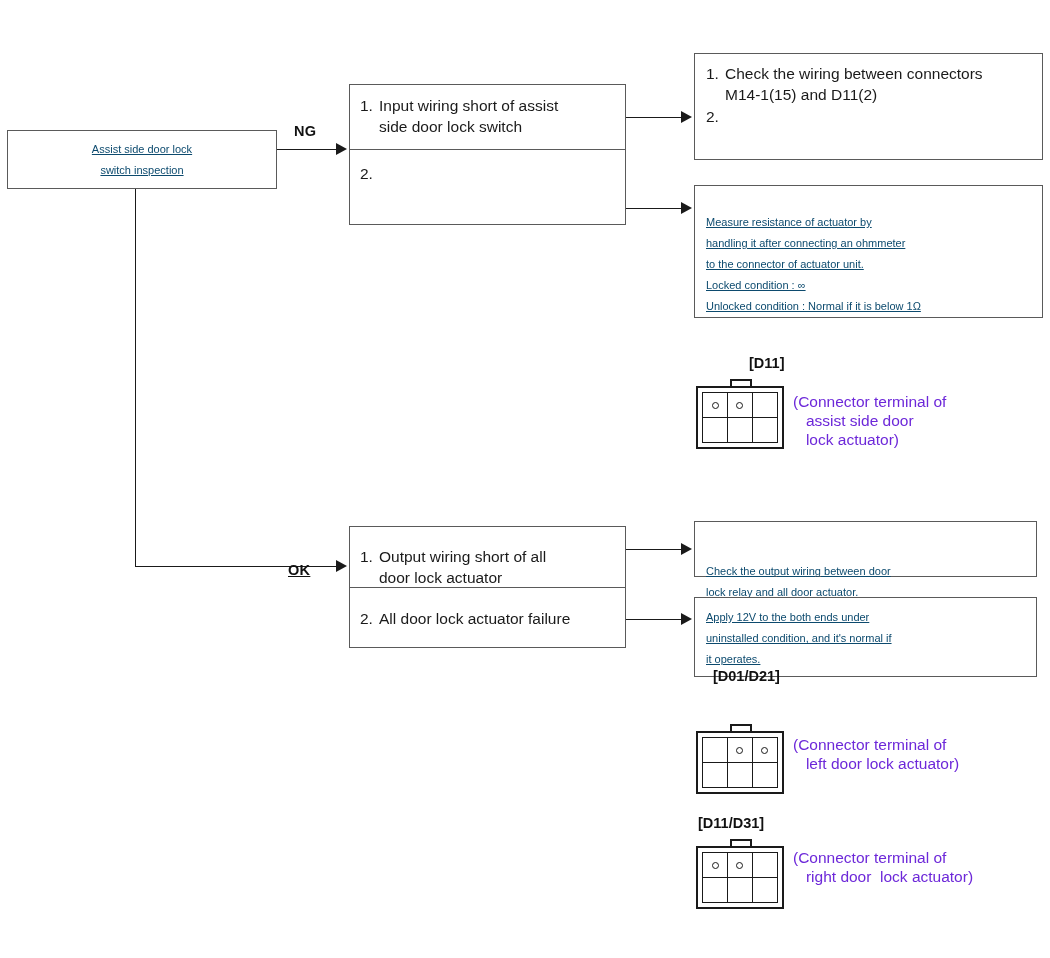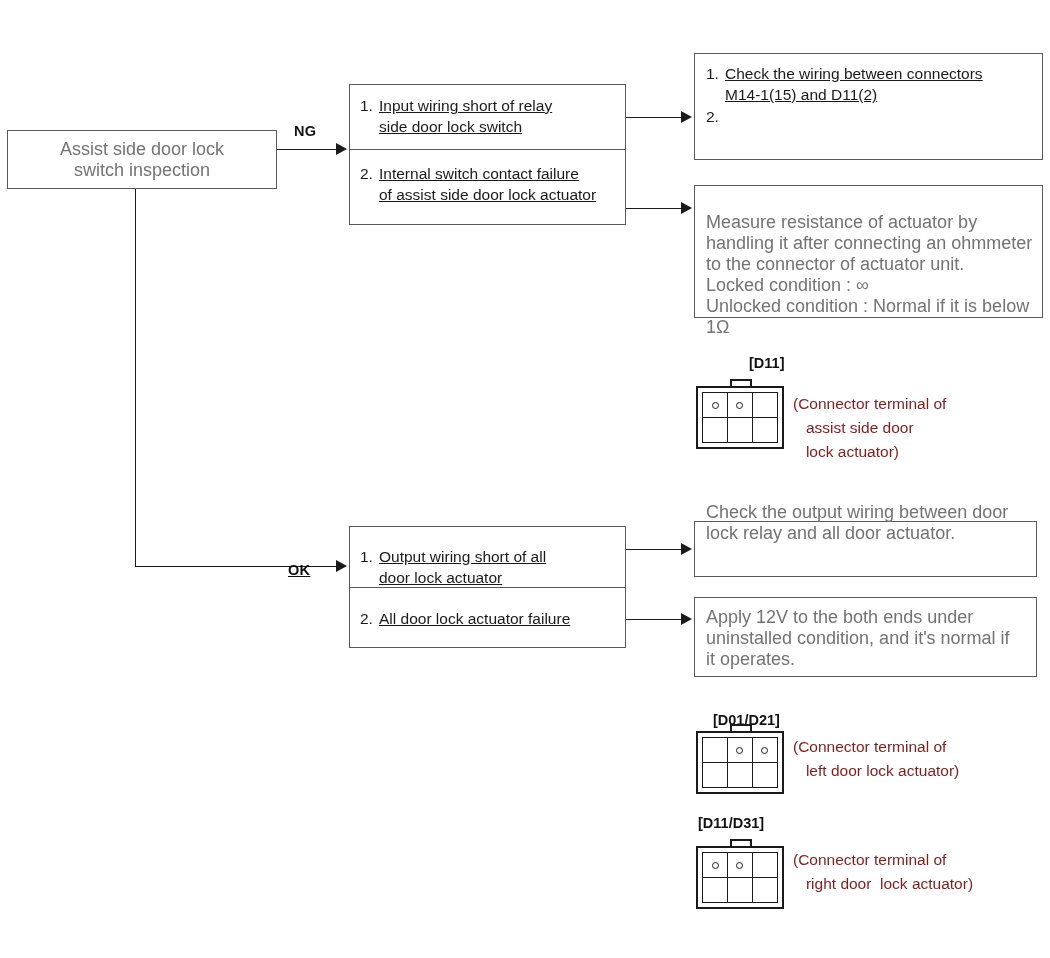--- a/index.html
+++ b/index.html
@@ -33,43 +33,43 @@
     align-items: center;
   }
   .divider {
     position: absolute;
     left: 0;
     right: 0;
     height: 0;
     border-top: 1.5px solid #5a5a5a;
   }
   .txt {
-    font-size: 18px;
+    font-size: 11px;
     line-height: 21px;
     white-space: pre-wrap;
-    color: #737373;
+    color: #0c4a6e;
+    text-decoration: underline;
   }
   .center-txt {
     width: 100%;
     text-align: center;
   }
   .num-item {
     position: absolute;
     display: flex;
     font-size: 15.5px;
     line-height: 21px;
     color: #1a1a1a;
   }
   .num-item .num {
     width: 19px;
     flex: 0 0 19px;
   }
   .num-item .bodytext {
     white-space: pre-wrap;
-    text-decoration: underline;
   }
   
   .hline {
     position: absolute;
     height: 0;
     border-top: 1.6px solid #1a1a1a;
   }
   .vline {
     position: absolute;
     width: 0;
@@ -143,22 +143,22 @@
     width: 7px;
     height: 7px;
     border-radius: 50%;
     border: 1.4px solid #1a1a1a;
     box-sizing: border-box;
     background: #ffffff;
   }
   .conn-caption {
     position: absolute;
     font-size: 15.5px;
-    line-height: 24px;
-    color: #7f1d1d;
+    line-height: 19px;
+    color: #6d28d9;
     white-space: pre-wrap;
   }
 </style>
 </head>
 <body>
 
 <div id="canvas">
 
   <div class="box" style="left:7px; top:130px; width:270px; height:59px;">
     <div class="box-cell" style="left:0; top:0; right:0; bottom:0; justify-content:center;">
@@ -174,27 +174,25 @@
   <div class="vline" style="left:135px; top:189px; height:378px;"></div>
   <div class="hline" style="left:135px; top:566px; width:202px;"></div>
   <div class="arrowhead" style="left:336px; top:560px;"></div>
   <div class="edge-label" style="left:288px; top:562px;text-decoration:underline;">OK</div>
 
   <div class="box" style="left:349px; top:84px; width:277px; height:141px;">
     <div class="divider" style="top:64px;"></div>
   </div>
   <div class="num-item" style="left:360px; top:95px; width:258px;">
     <span class="num">1.</span>
-    <span class="bodytext">Input wiring short of relay
+    <span class="bodytext">Input wiring short of assist
 side door lock switch</span>
   </div>
   <div class="num-item" style="left:360px; top:163px; width:258px;">
     <span class="num">2.</span>
-    <span class="bodytext">Internal switch contact failure
-of assist side door lock actuator</span>
   </div>
 
   <div class="hline" style="left:626px; top:117px; width:56px;"></div>
   <div class="arrowhead" style="left:681px; top:111px;"></div>
 
   <div class="hline" style="left:626px; top:208px; width:56px;"></div>
   <div class="arrowhead" style="left:681px; top:202px;"></div>
 
   <div class="box" style="left:694px; top:53px; width:349px; height:107px;"></div>
   <div class="num-item" style="left:706px; top:63px; width:330px;">
@@ -248,29 +246,29 @@
     <span class="bodytext">All door lock actuator failure</span>
   </div>
 
   <div class="hline" style="left:626px; top:549px; width:56px;"></div>
   <div class="arrowhead" style="left:681px; top:543px;"></div>
 
   <div class="hline" style="left:626px; top:619px; width:56px;"></div>
   <div class="arrowhead" style="left:681px; top:613px;"></div>
 
   <div class="box" style="left:694px; top:521px; width:343px; height:56px;"></div>
-  <div class="txt" style="position:absolute; left:706px; top:502px; width:326px;">Check the output wiring between door
+  <div class="txt" style="position:absolute; left:706px; top:561px; width:326px;">Check the output wiring between door
 lock relay and all door actuator.</div>
 
   <div class="box" style="left:694px; top:597px; width:343px; height:80px;"></div>
   <div class="txt" style="position:absolute; left:706px; top:607px; width:326px;">Apply 12V to the both ends under
 uninstalled condition, and it's normal if
 it operates.</div>
 
-  <div class="conn-label" style="left:698px; top:712px;padding-left:15px;">[D01/D21]</div>
+  <div class="conn-label" style="left:698px; top:668px;padding-left:15px;">[D01/D21]</div>
   <div class="conn-wrap" style="left:696px; top:724px; width:88px; height:70px;">
     <div class="conn-tab"></div>
     <div class="conn-body">
       <div class="conn-inner">
         <div class="conn-cell"></div>
         <div class="conn-cell">
             <span class="pin"></span>
           </div>
         <div class="conn-cell">
             <span class="pin"></span>

